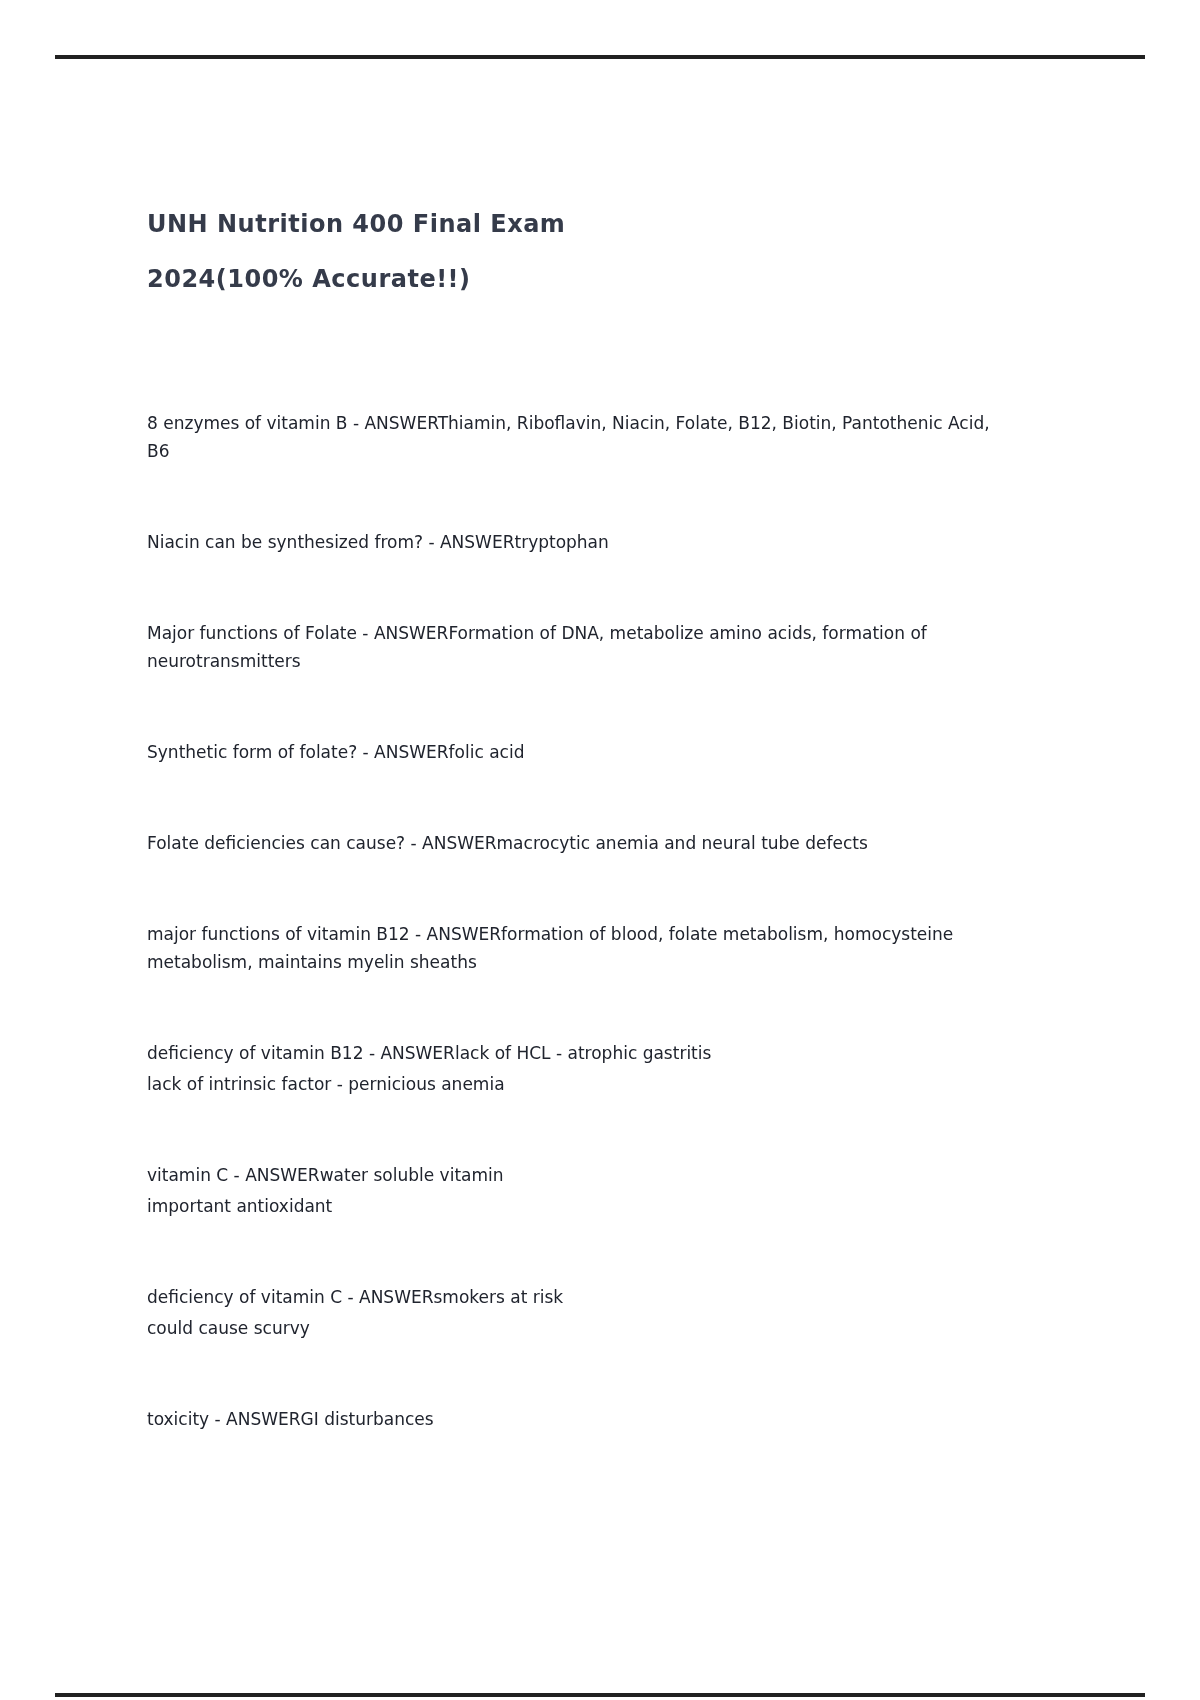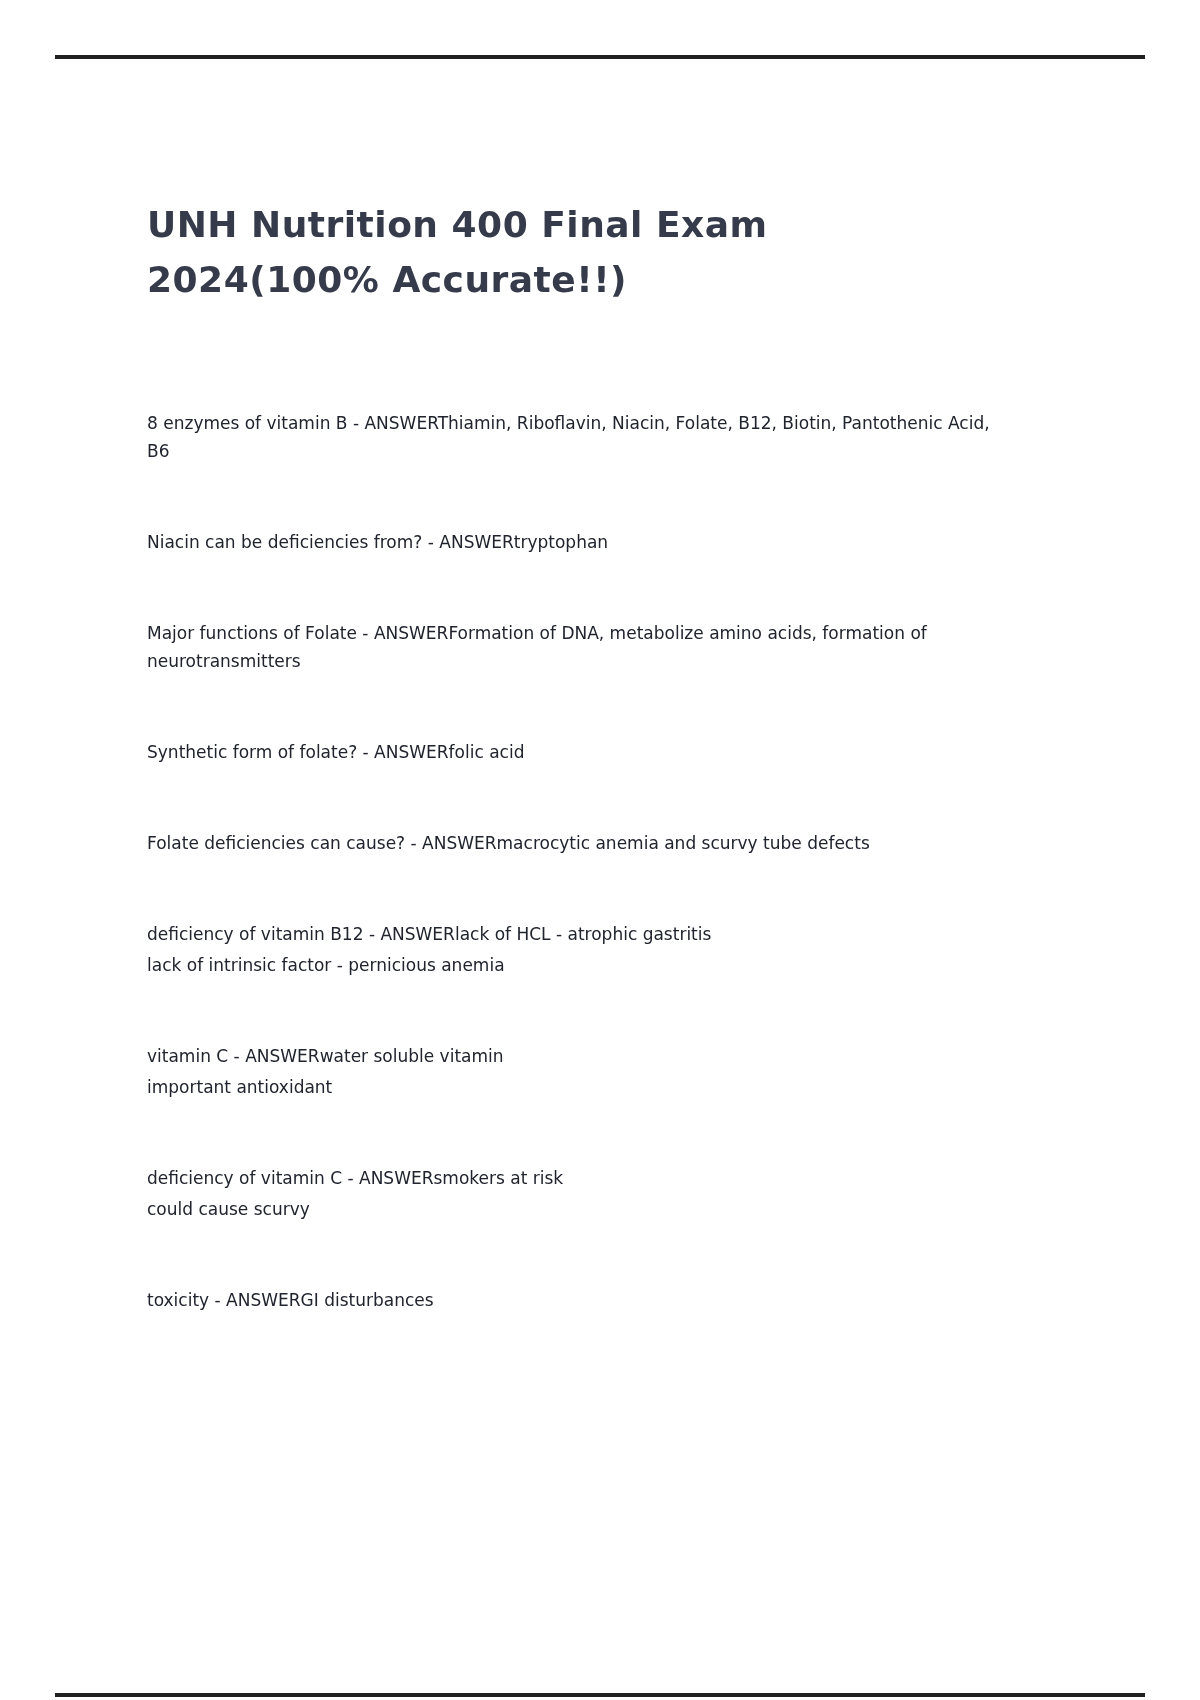--- a/index.html
+++ b/index.html
@@ -26,21 +26,21 @@
   .rule-bottom { top: 1693px; }
   .content {
     position: absolute;
     left: 147px;
     top: 0;
     width: 930px;
   }
   .doc-title {
     margin-top: 197px;
     margin-bottom: 102px;
-    font-size: 36px;
+    font-size: 24px;
     font-weight: bold;
     line-height: 55px;
     color: #353b4a;
     letter-spacing: 0.5px;
   }
   .doc-title .title-line {
     display: block;
     white-space: nowrap;
   }
   .qa-block + .qa-block {
@@ -71,37 +71,43 @@
 
     <div id="qa-list">
         <div class="qa-block">
           <div class="qa-para">
             <div class="qa-line">8 enzymes of vitamin B - ANSWERThiamin, Riboflavin, Niacin, Folate, B12, Biotin, Pantothenic Acid,</div>
             <div class="qa-line">B6</div>
           </div>
         </div>
         <div class="qa-block">
           <div class="qa-para">
-            <div class="qa-line">Niacin can be deficiencies from? - ANSWERtryptophan</div>
+            <div class="qa-line">Niacin can be synthesized from? - ANSWERtryptophan</div>
           </div>
         </div>
         <div class="qa-block">
           <div class="qa-para">
             <div class="qa-line">Major functions of Folate - ANSWERFormation of DNA, metabolize amino acids, formation of</div>
             <div class="qa-line">neurotransmitters</div>
           </div>
         </div>
         <div class="qa-block">
           <div class="qa-para">
             <div class="qa-line">Synthetic form of folate? - ANSWERfolic acid</div>
           </div>
         </div>
         <div class="qa-block">
           <div class="qa-para">
-            <div class="qa-line">Folate deficiencies can cause? - ANSWERmacrocytic anemia and scurvy tube defects</div>
+            <div class="qa-line">Folate deficiencies can cause? - ANSWERmacrocytic anemia and neural tube defects</div>
+          </div>
+        </div>
+        <div class="qa-block">
+          <div class="qa-para">
+            <div class="qa-line">major functions of vitamin B12 - ANSWERformation of blood, folate metabolism, homocysteine</div>
+            <div class="qa-line">metabolism, maintains myelin sheaths</div>
           </div>
         </div>
         <div class="qa-block">
           <div class="qa-para">
             <div class="qa-line">deficiency of vitamin B12 - ANSWERlack of HCL - atrophic gastritis</div>
           </div>
           <div class="qa-para">
             <div class="qa-line">lack of intrinsic factor - pernicious anemia</div>
           </div>
         </div>

